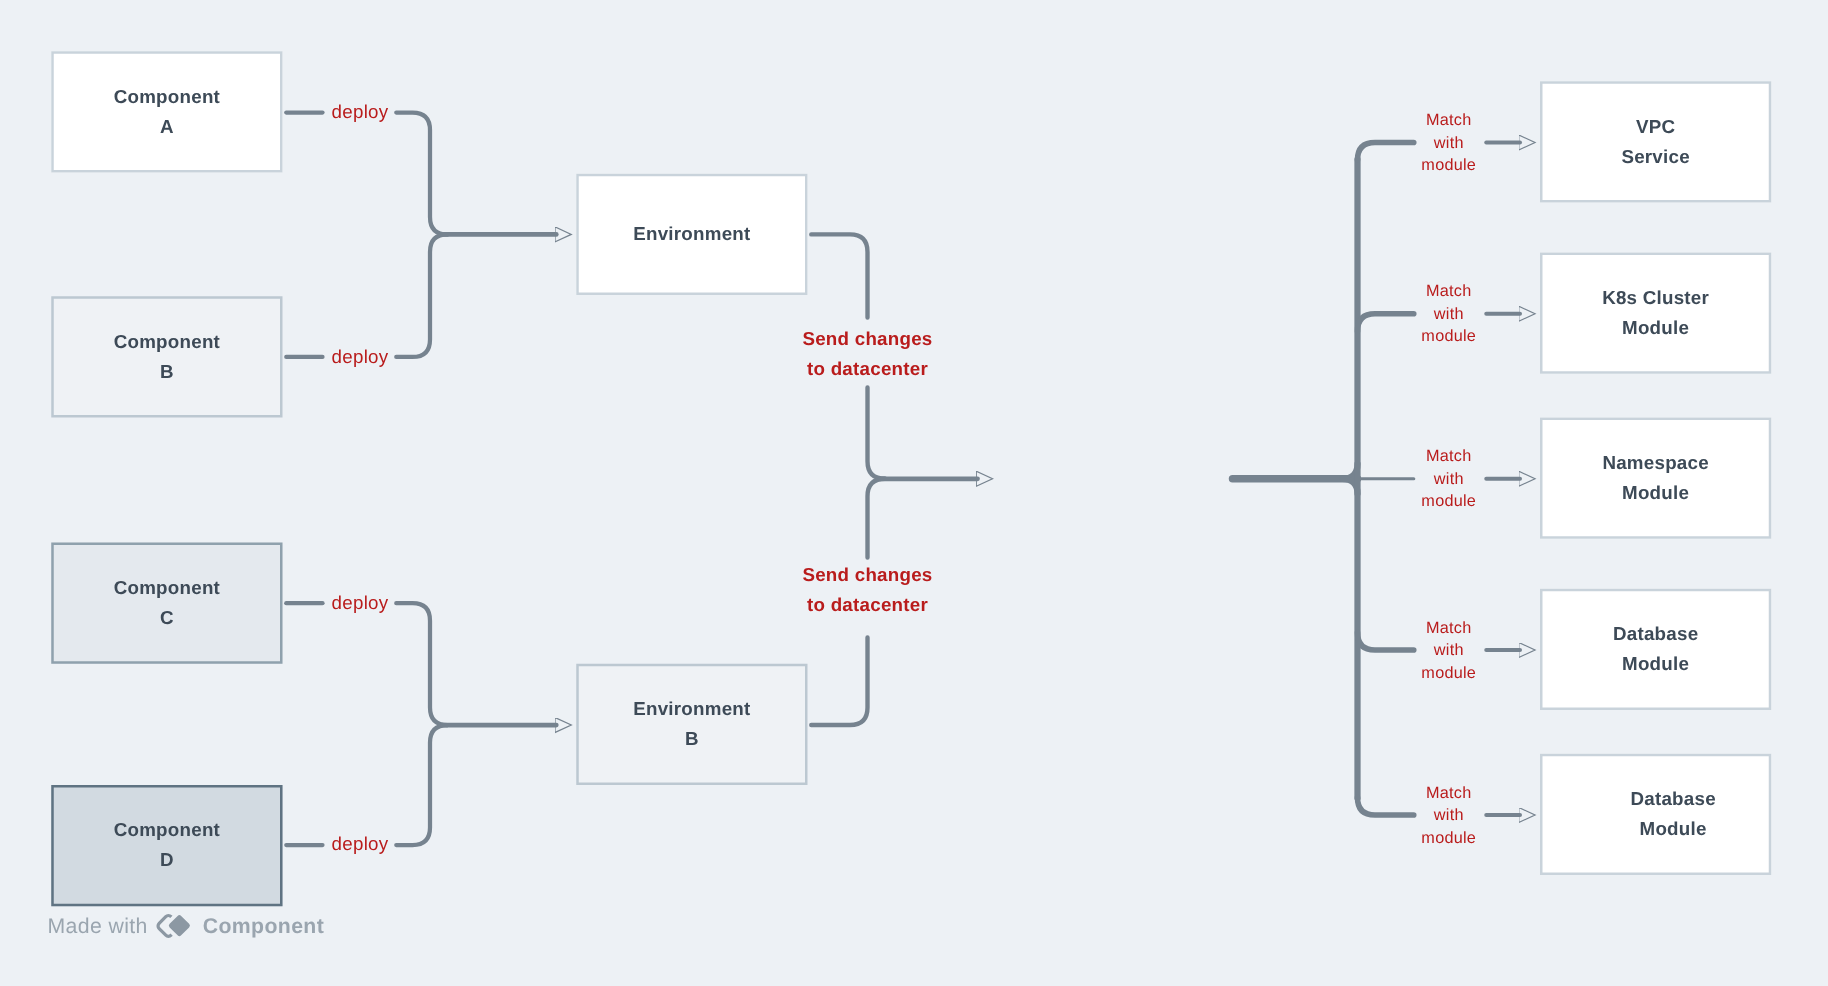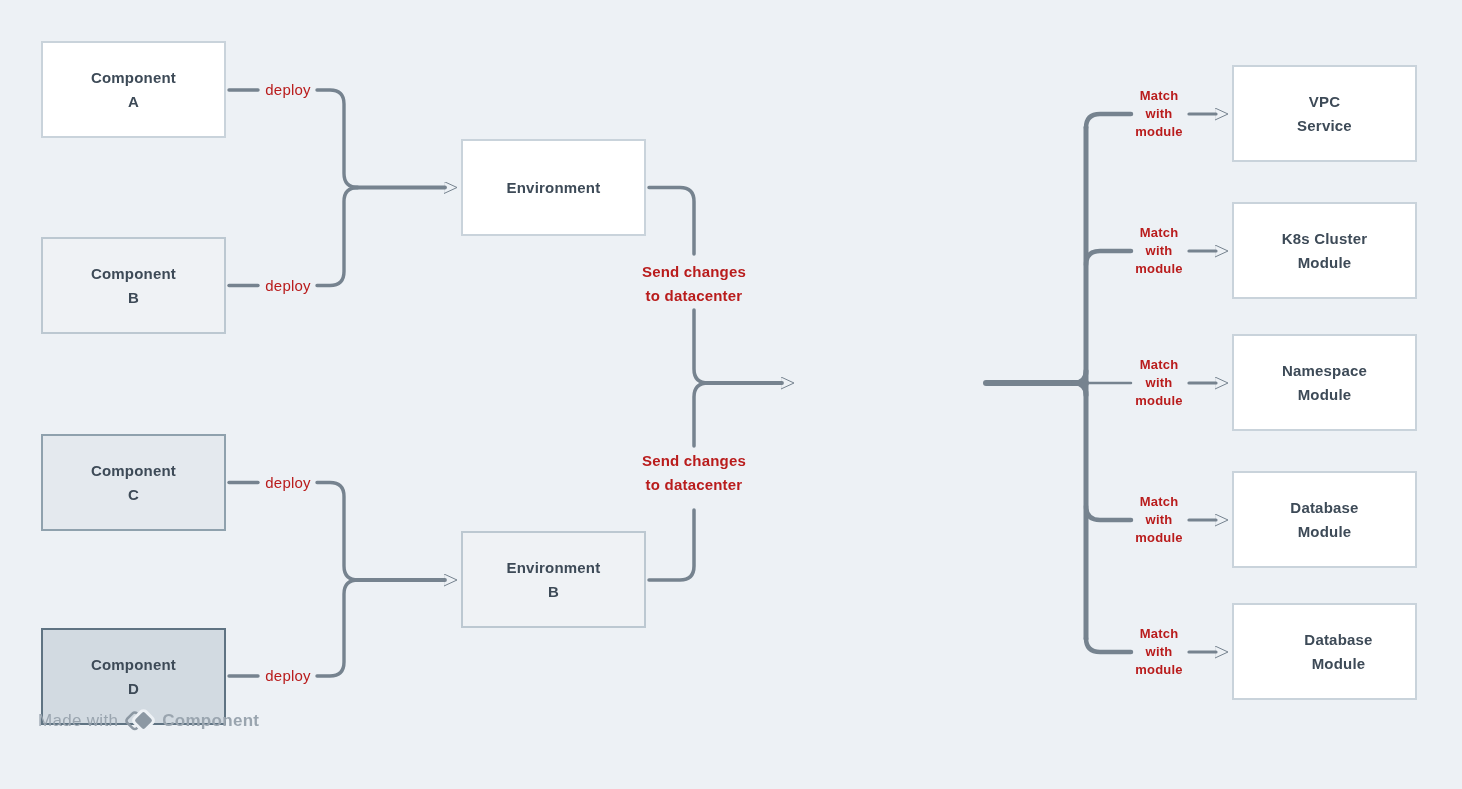--- a/index.html
+++ b/index.html
@@ -35,23 +35,23 @@
   .fill-medium{background:#d2dae1;border-color:#5f7382;}
   .elabel{
     position:absolute;
     transform:translate(-50%,-50%);
     color:#b91c1c;
     text-align:center;
     white-space:pre-line;
   }
   .lbl-deploy{font-size:15px;line-height:20px;font-weight:500;letter-spacing:.2px;}
   .lbl-send{font-size:15px;line-height:24px;font-weight:700;letter-spacing:.2px;}
-  .lbl-match{font-size:13px;line-height:18px;font-weight:700;letter-spacing:.2px;}
+  .lbl-match{font-size:13px;line-height:18px;font-weight:400;letter-spacing:.2px;}
   #watermark{
-    position:absolute;left:38px;top:706px;height:30px;
+    position:absolute;left:38px;top:726px;height:30px;
     display:flex;align-items:center;gap:6px;
     color:#9aa5af;font-size:17px;font-weight:500;letter-spacing:.3px;
     cursor:pointer;
   }
   #watermark .brand{font-weight:700;color:#9aa5af;}
   #watermark svg{display:block;}
 </style>
 </head>
 <body>
 

